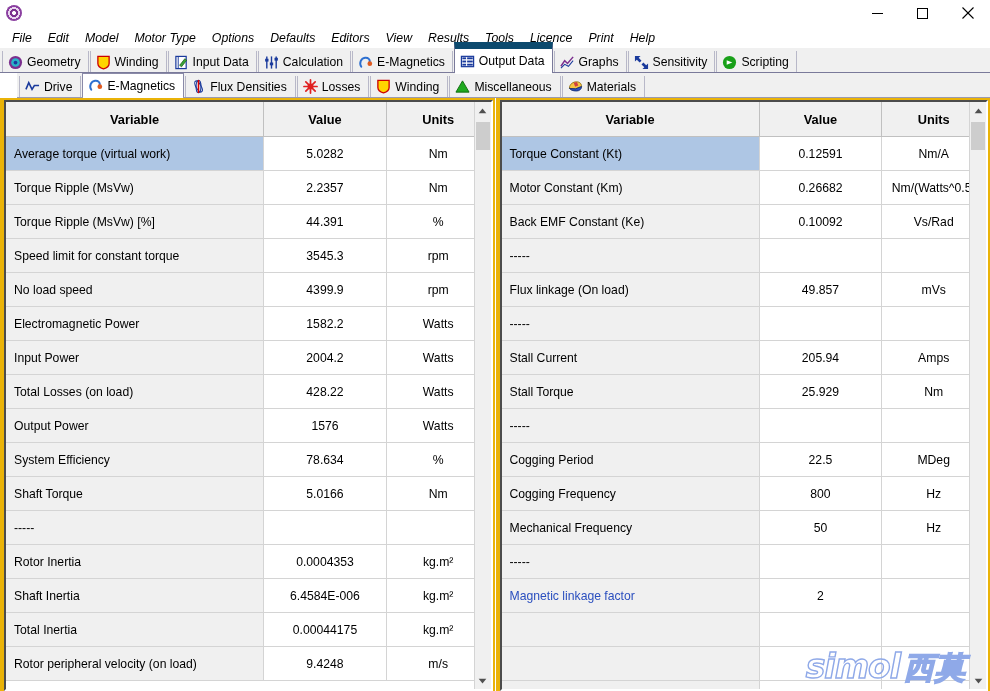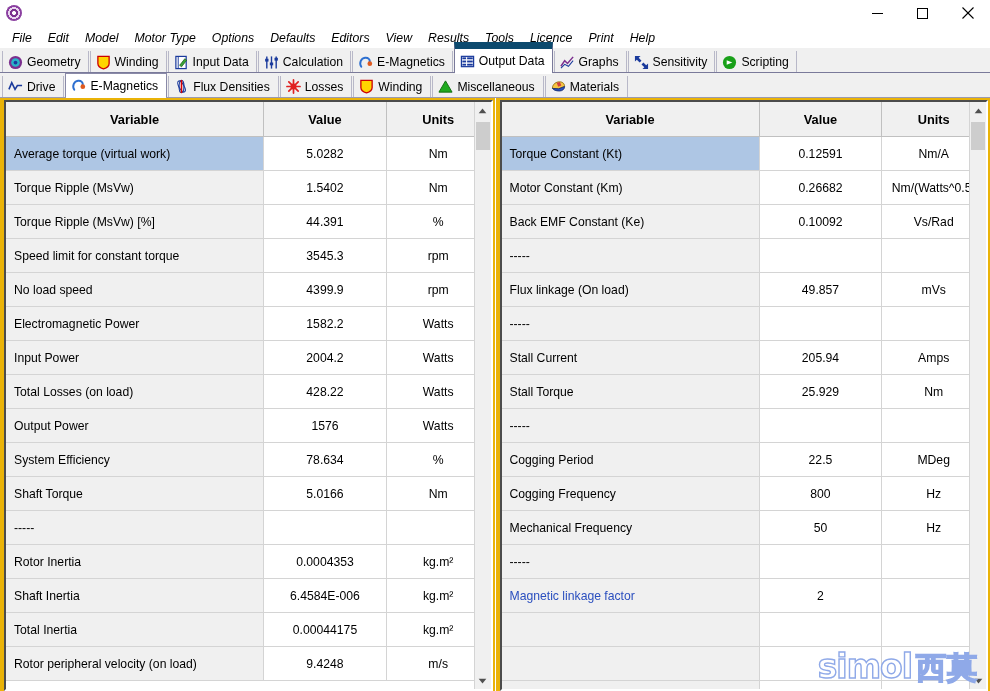--- a/index.html
+++ b/index.html
@@ -49,21 +49,21 @@
   .tab.active{
     background:#ffffff;border-top:7px solid #0c4a6e;border-left:1px solid #7a7a9a;
     border-right:1px solid #7a7a9a;height:24px;z-index:3;
   }
   .tab.active:after{content:"";position:absolute;left:0;right:0;bottom:-1px;height:2px;background:#ffffff;}
   .tab .ic{width:15px;height:15px;flex:none;display:block;}
 
   
   .subtabstrip{
     height:24px;background:#f0f0f0;display:flex;align-items:flex-end;padding-left:2px;
-    position:relative;border-bottom:1px solid #9a9ab0;
+    position:relative;border-bottom:1px solid #9a9ab0;margin-left:17px;
   }
   .subtab{
     height:21px;display:flex;align-items:center;gap:4px;padding:0 8px 0 5px;
     font-size:12.2px;color:#000;white-space:nowrap;
     border-left:1px solid #b8b8c8;border-right:1px solid #b8b8c8;background:#f0f0f0;margin-right:1px;
     position:relative;
   }
   .subtab.active{
     background:#ffffff;border:1px solid #8a8aa8;border-bottom:none;height:23px;z-index:3;
   }
@@ -106,24 +106,24 @@
   }
   .vsb .arrow{
     height:17px;background:#f0f0f0;display:flex;align-items:center;justify-content:center;
   }
   .vsb .track{flex:1;position:relative;background:#f0f0f0;}
   .vsb .thumb{position:absolute;left:1px;right:1px;top:3px;height:28px;background:#cdcdcd;}
   .vsb svg{display:block;}
 
   
   .watermark{
-    position:absolute;right:8px;bottom:6px;pointer-events:none;
+    position:absolute;right:20px;bottom:6px;pointer-events:none;
     font-size:33px;font-weight:bold;letter-spacing:-1px;line-height:1;
     color:transparent;-webkit-text-stroke:1.4px #8fa9e8;
-    font-family:"DejaVu Sans",sans-serif;white-space:nowrap;
+    font-family:"DejaVu Sans",sans-serif;white-space:nowrap;font-style:italic;
   }
   .watermark .cn{font-size:30px;-webkit-text-stroke:1.6px #8fa9e8;margin-left:4px;letter-spacing:1px;}
 </style>
 </head>
 <body>
 
 <div class="titlebar">
   <span class="app-icon">
       <span class="gear"></span>
     </span>
@@ -337,21 +337,21 @@
           </tr>
         </thead>
         <tbody id="left-body">
             <tr class="sel">
               <td class="var">Average torque (virtual work)</td>
               <td class="val">5.0282</td>
               <td class="unit">Nm</td>
             </tr>
             <tr>
               <td class="var">Torque Ripple (MsVw)</td>
-              <td class="val">1.5402</td>
+              <td class="val">2.2357</td>
               <td class="unit">Nm</td>
             </tr>
             <tr>
               <td class="var">Torque Ripple (MsVw) [%]</td>
               <td class="val">44.391</td>
               <td class="unit">%</td>
             </tr>
             <tr>
               <td class="var">Speed limit for constant torque</td>
               <td class="val">3545.3</td>

